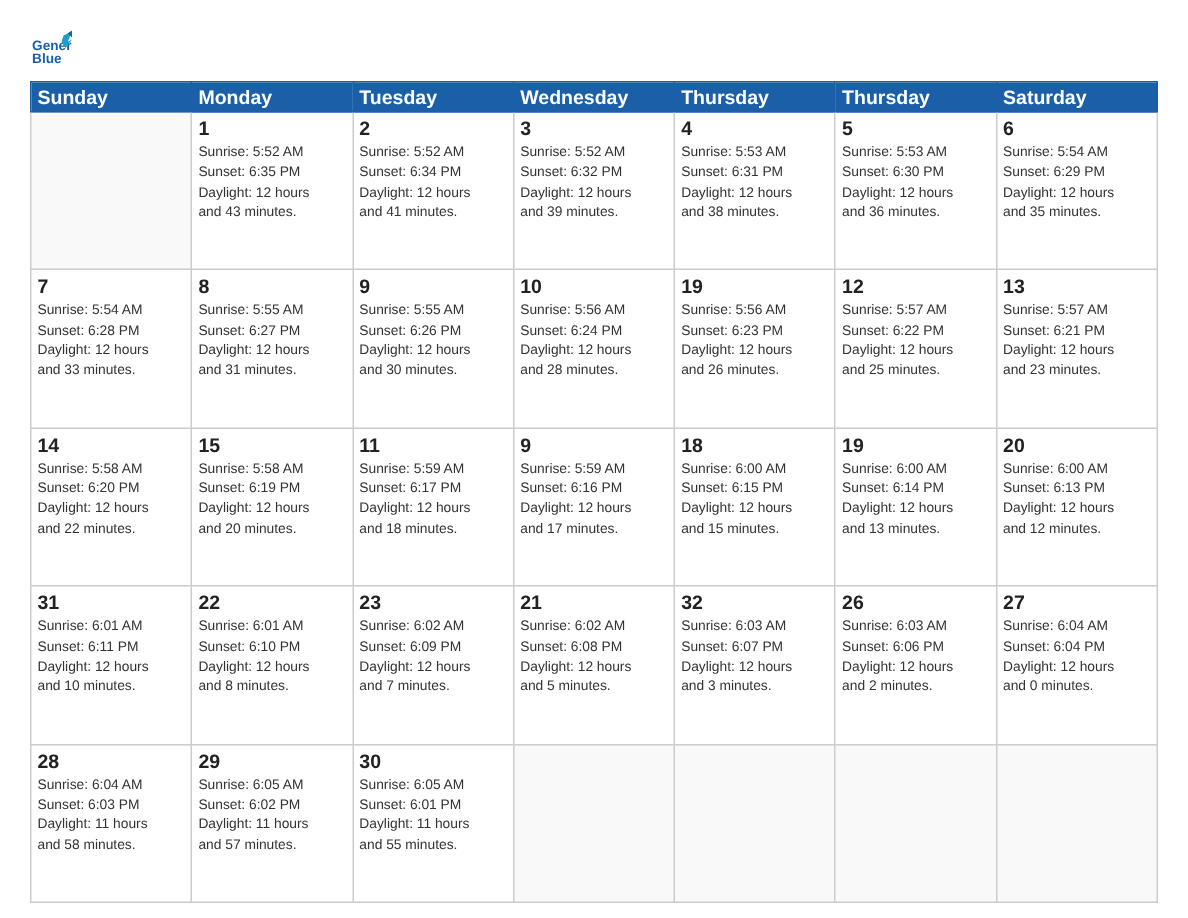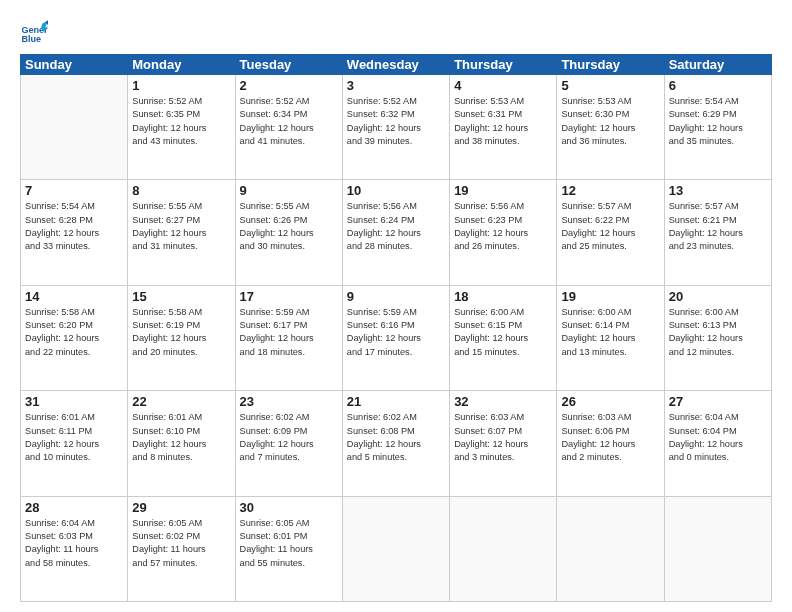--- a/index.html
+++ b/index.html
@@ -223,21 +223,21 @@
 and 22 minutes.</div>
           </td>
           <td>
             <span class="day-num">15</span>
             <div class="day-info" style="white-space: pre-line;">Sunrise: 5:58 AM
 Sunset: 6:19 PM
 Daylight: 12 hours
 and 20 minutes.</div>
           </td>
           <td>
-            <span class="day-num">17</span>
+            <span class="day-num">11</span>
             <div class="day-info" style="white-space: pre-line;">Sunrise: 5:59 AM
 Sunset: 6:17 PM
 Daylight: 12 hours
 and 18 minutes.</div>
           </td>
           <td>
             <span class="day-num">9</span>
             <div class="day-info" style="white-space: pre-line;">Sunrise: 5:59 AM
 Sunset: 6:16 PM
 Daylight: 12 hours

